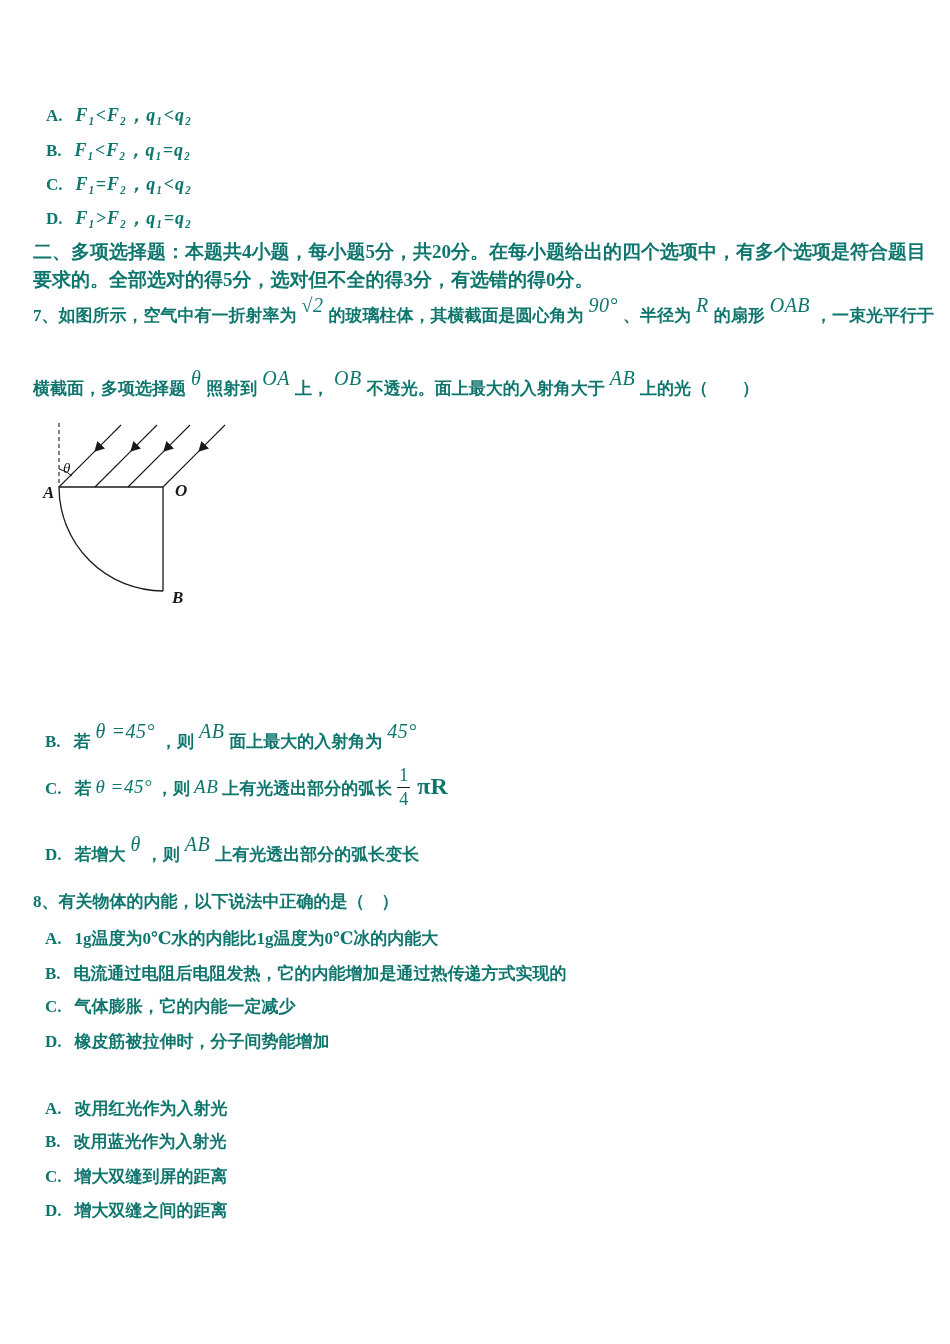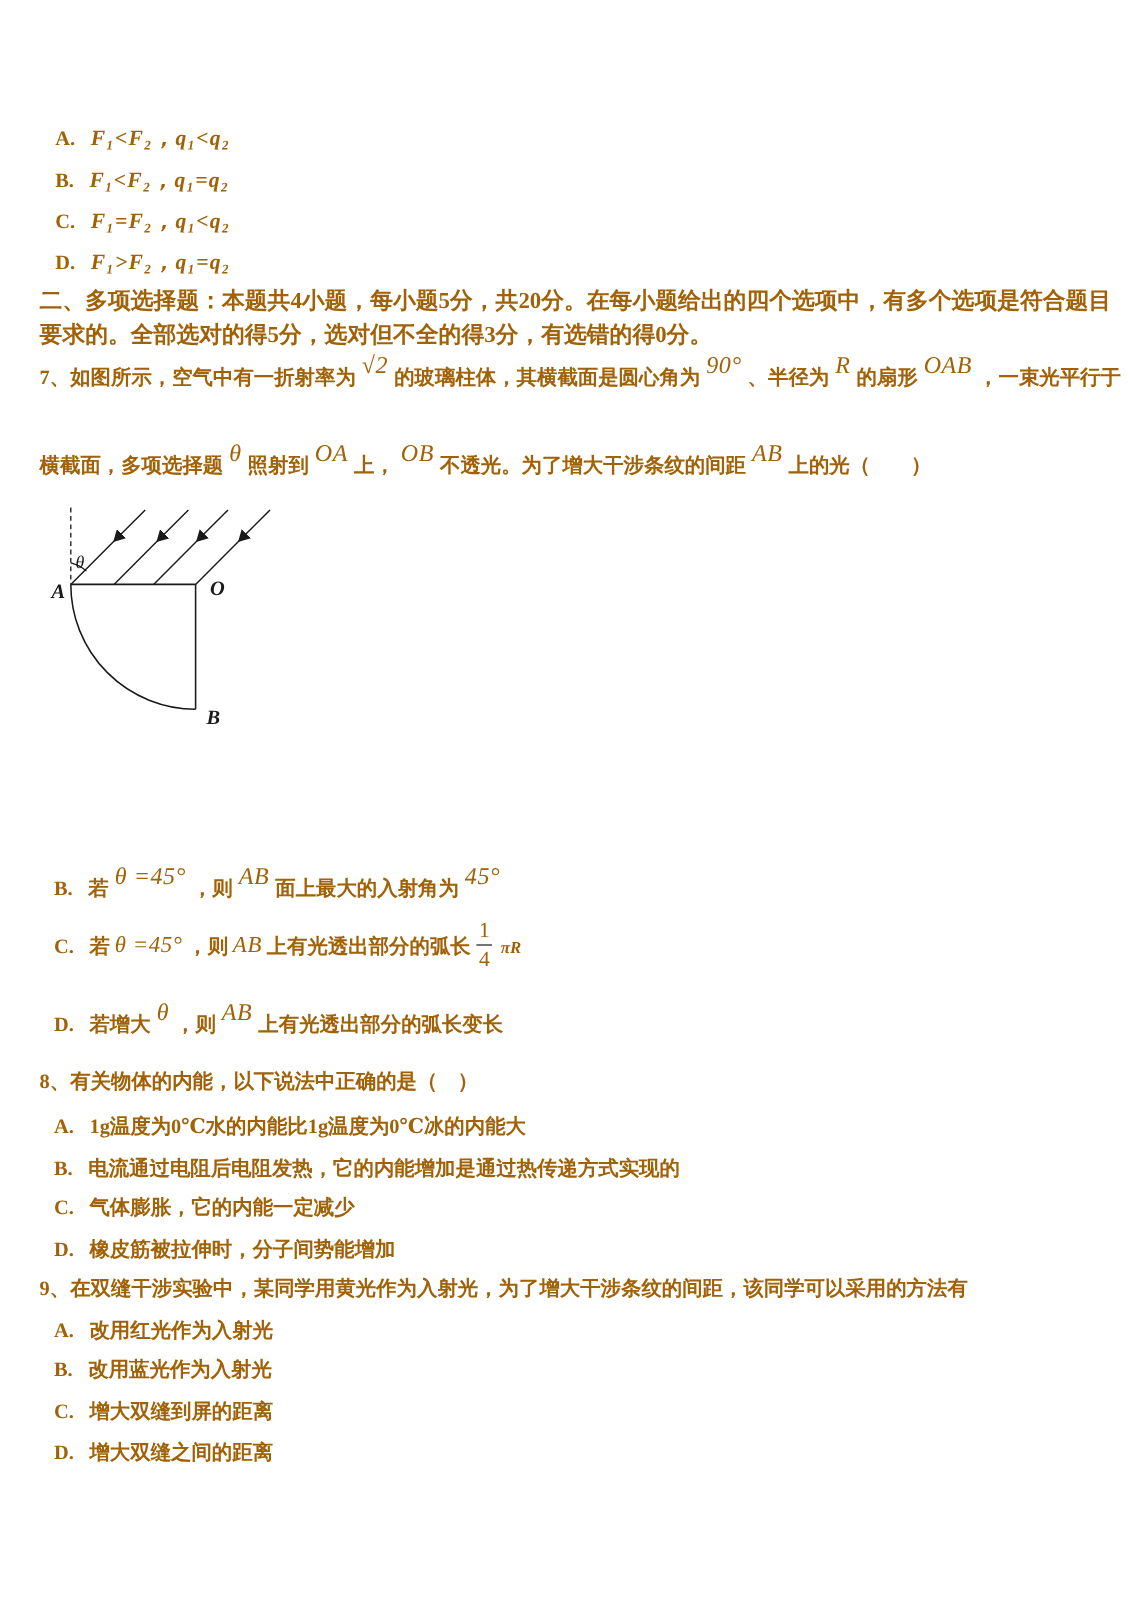--- a/index.html
+++ b/index.html
@@ -1,29 +1,29 @@
 <!DOCTYPE html>
 <html><head>
 <meta charset="utf-8">
 <style>
   html,body{margin:0;padding:0;background:#ffffff;}
   .page{position:relative;width:950px;height:1344px;background:#ffffff;
-        font-family:"Liberation Serif","DejaVu Serif",serif;color:#a16207;overflow:hidden;}
+        font-family:"Liberation Serif","DejaVu Serif",serif;color:#0f766e;overflow:hidden;}
   .row{position:absolute;font-size:17px;font-weight:bold;line-height:22px;white-space:nowrap;}
   .para{position:absolute;font-size:19px;font-weight:bold;line-height:28px;}
   .olabel{display:inline-block;margin-right:13px;font-weight:bold;font-style:normal;}
   .math-bi{font-style:italic;letter-spacing:1px;font-size:18px;}
   .fml{font-family:"Liberation Serif","DejaVu Serif",serif;font-style:italic;font-weight:normal;
        font-size:20px;position:relative;top:-9px;margin:0 5px;letter-spacing:0.5px;}
   .fml.inline{top:-1px;font-size:19px;margin:0 4px;}
   .frac{display:inline-block;vertical-align:middle;text-align:center;font-weight:normal;
         font-size:18px;line-height:1.15;margin:0 5px;position:relative;top:-3px;}
   .frac .num{display:block;border-bottom:1.5px solid #1a1a1a;padding:0 2px 1px;}
   .frac .den{display:block;padding-top:1px;}
-  .pi-term{font-size:14px;font-weight:bold;font-style:italic;margin-left:2px;}
+  .pi-term{font-size:24px;font-weight:bold;margin-left:2px;}
   .figure{position:absolute;left:30px;top:418px;width:230px;height:207px;}
   svg text{font-family:"Liberation Serif","DejaVu Serif",serif;}
   .fig-label{font-size:17px;font-style:italic;font-weight:bold;fill:#1a1a1a;}
   .fig-theta{font-size:15px;font-style:italic;font-weight:normal;fill:#1a1a1a;}
 </style>
 </head>
 <body>
 
 <div class="page">
 
@@ -39,21 +39,21 @@
   <div class="row" style="left:46px;top:207px">
     <span class="olabel">D.</span><span class="math-bi">F₁&gt;F₂，q₁=q₂</span>
   </div>
 
   <div class="para" style="left:33px;top:238px;width:900px">二、多项选择题：本题共4小题，每小题5分，共20分。在每小题给出的四个选项中，有多个选项是符合题目要求的。全部选对的得5分，选对但不全的得3分，有选错的得0分。</div>
 
   <div class="row" style="left:33px;top:303px">
     <span>7、如图所示，空气中有一折射率为</span><span class="fml">√2</span><span>的玻璃柱体，其横截面是圆心角为</span><span class="fml">90°</span><span>、半径为</span><span class="fml">R</span><span>的扇形</span><span class="fml">OAB</span><span>，一束光平行于</span>
   </div>
   <div class="row" style="left:33px;top:376px">
-    <span>横截面，多项选择题</span><span class="fml">θ</span><span>照射到</span><span class="fml">OA</span><span>上，</span><span class="fml">OB</span><span>不透光。为了增大干涉条纹的间距</span><span class="fml">AB</span><span>上的光（　　）</span>
+    <span>横截面，多项选择题</span><span class="fml">θ</span><span>照射到</span><span class="fml">OA</span><span>上，</span><span class="fml">OB</span><span>不透光。面上最大的入射角大于</span><span class="fml">AB</span><span>上的光（　　）</span>
   </div>
 
   <div class="figure">
     <svg width="230" height="207" viewBox="0 0 230 207">
       <defs>
         <marker id="arw" markerWidth="9" markerHeight="9" viewBox="0 0 10 10" refX="5" refY="5" orient="auto">
           <path d="M0,0 L9,5 L0,10 Z" fill="#1a1a1a"></path>
         </marker>
       </defs>
 
@@ -94,21 +94,20 @@
   <div class="row" style="left:45px;top:963px">
     <span class="olabel">B.</span><span>电流通过电阻后电阻发热，它的内能增加是通过热传递方式实现的</span>
   </div>
   <div class="row" style="left:45px;top:996px">
     <span class="olabel">C.</span><span>气体膨胀，它的内能一定减少</span>
   </div>
   <div class="row" style="left:45px;top:1031px">
     <span class="olabel">D.</span><span>橡皮筋被拉伸时，分子间势能增加</span>
   </div>
 
-  <div class="row" style="left:33px;top:1063px">9、在双缝干涉实验中，某同学用黄光作为入射光，为了增大干涉条纹的间距，该同学可以采用的方法有</div>
   <div class="row" style="left:45px;top:1098px">
     <span class="olabel">A.</span><span>改用红光作为入射光</span>
   </div>
   <div class="row" style="left:45px;top:1131px">
     <span class="olabel">B.</span><span>改用蓝光作为入射光</span>
   </div>
   <div class="row" style="left:45px;top:1166px">
     <span class="olabel">C.</span><span>增大双缝到屏的距离</span>
   </div>
   <div class="row" style="left:45px;top:1200px">

